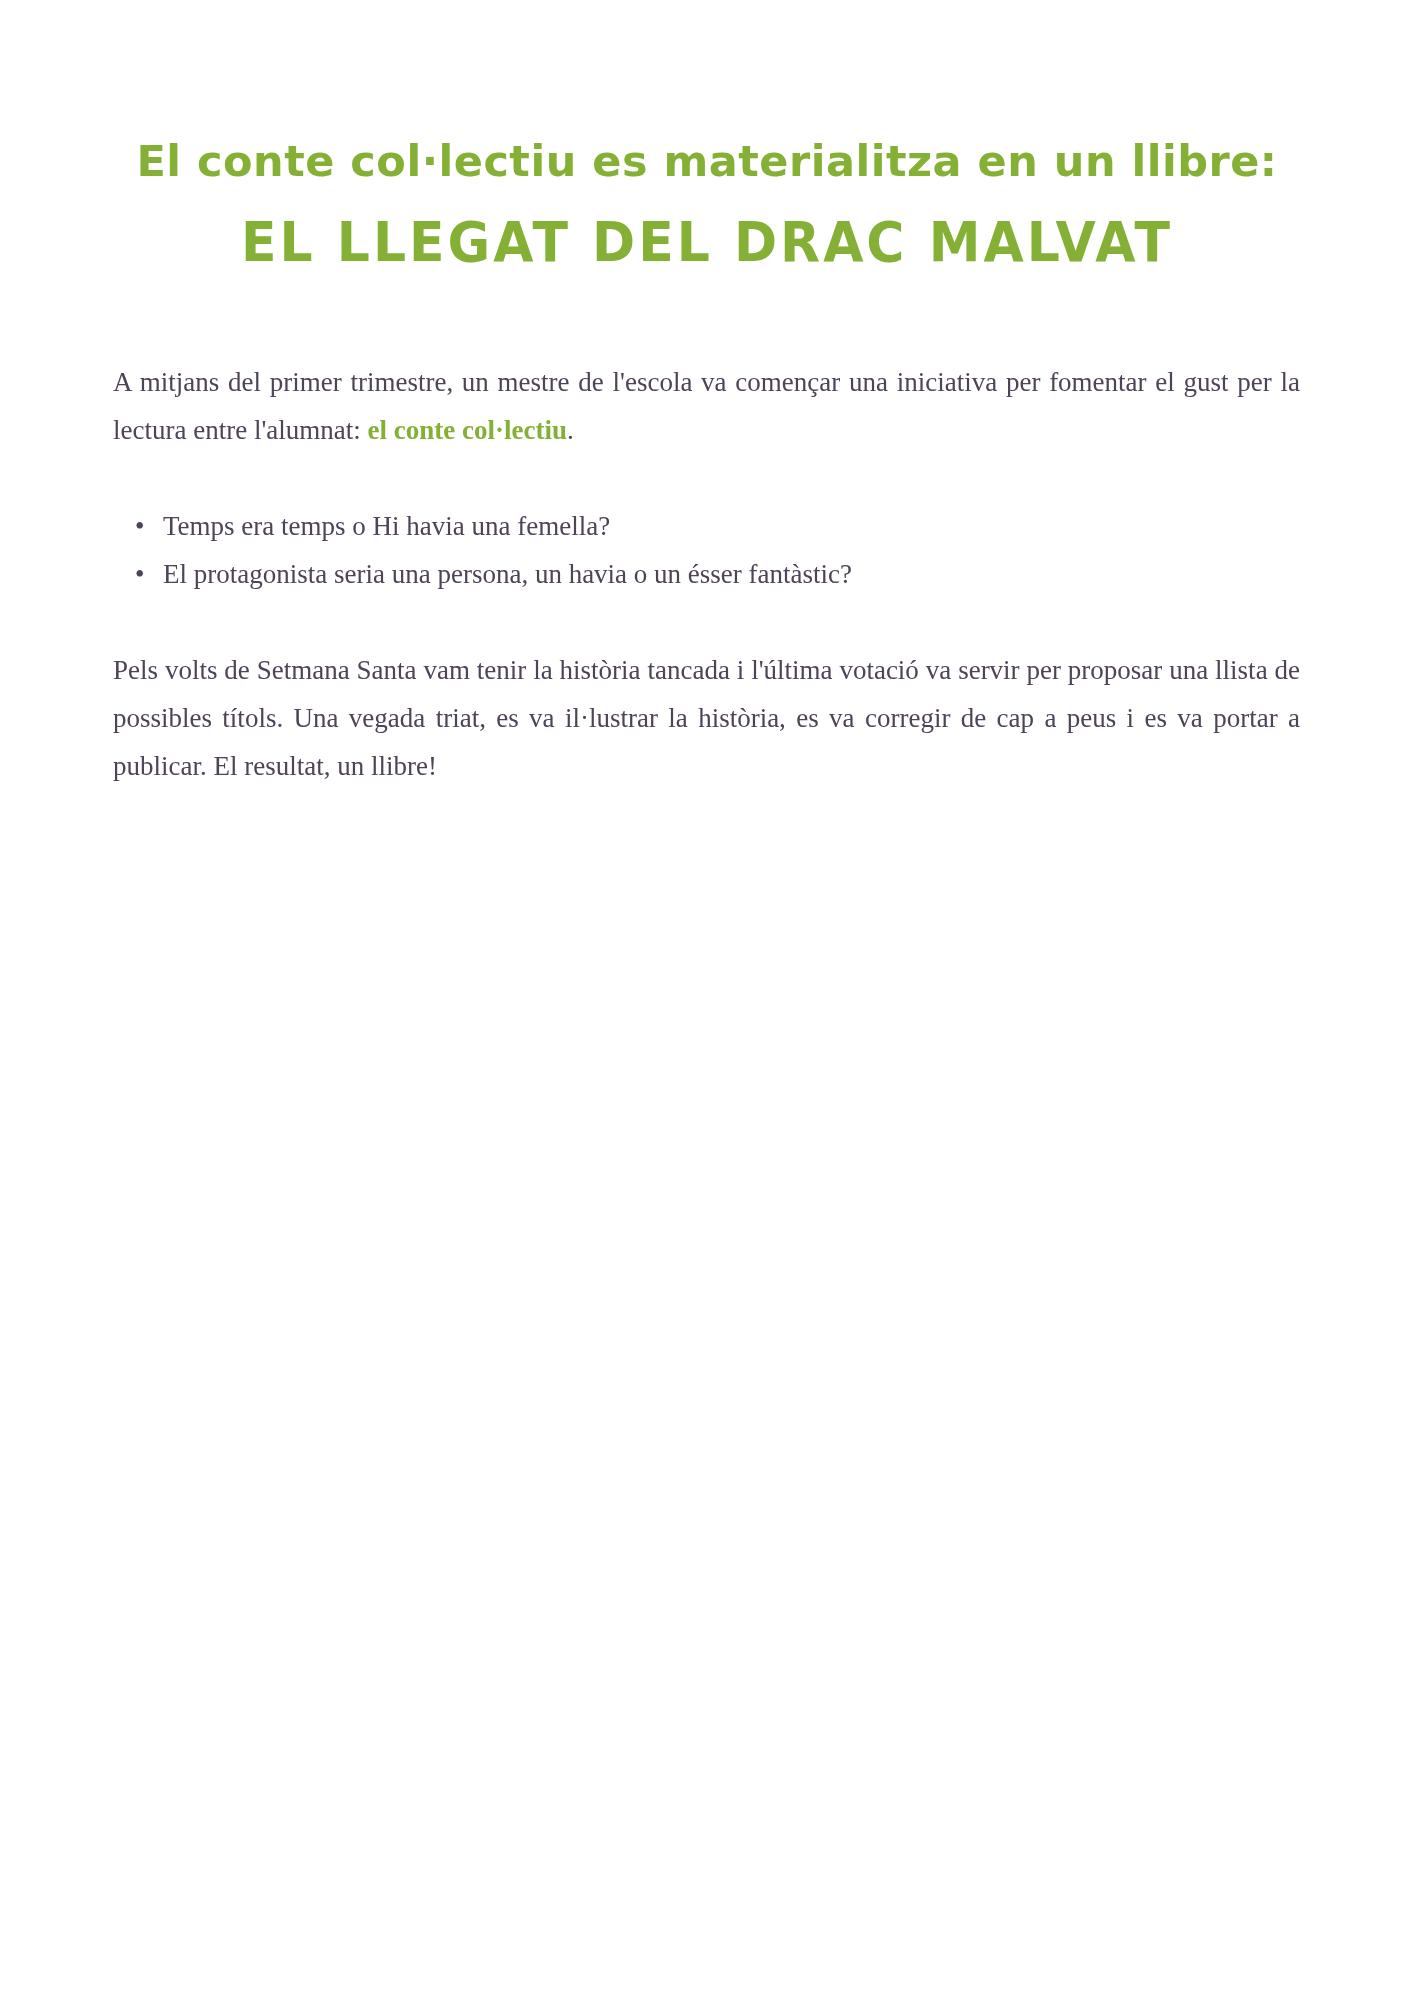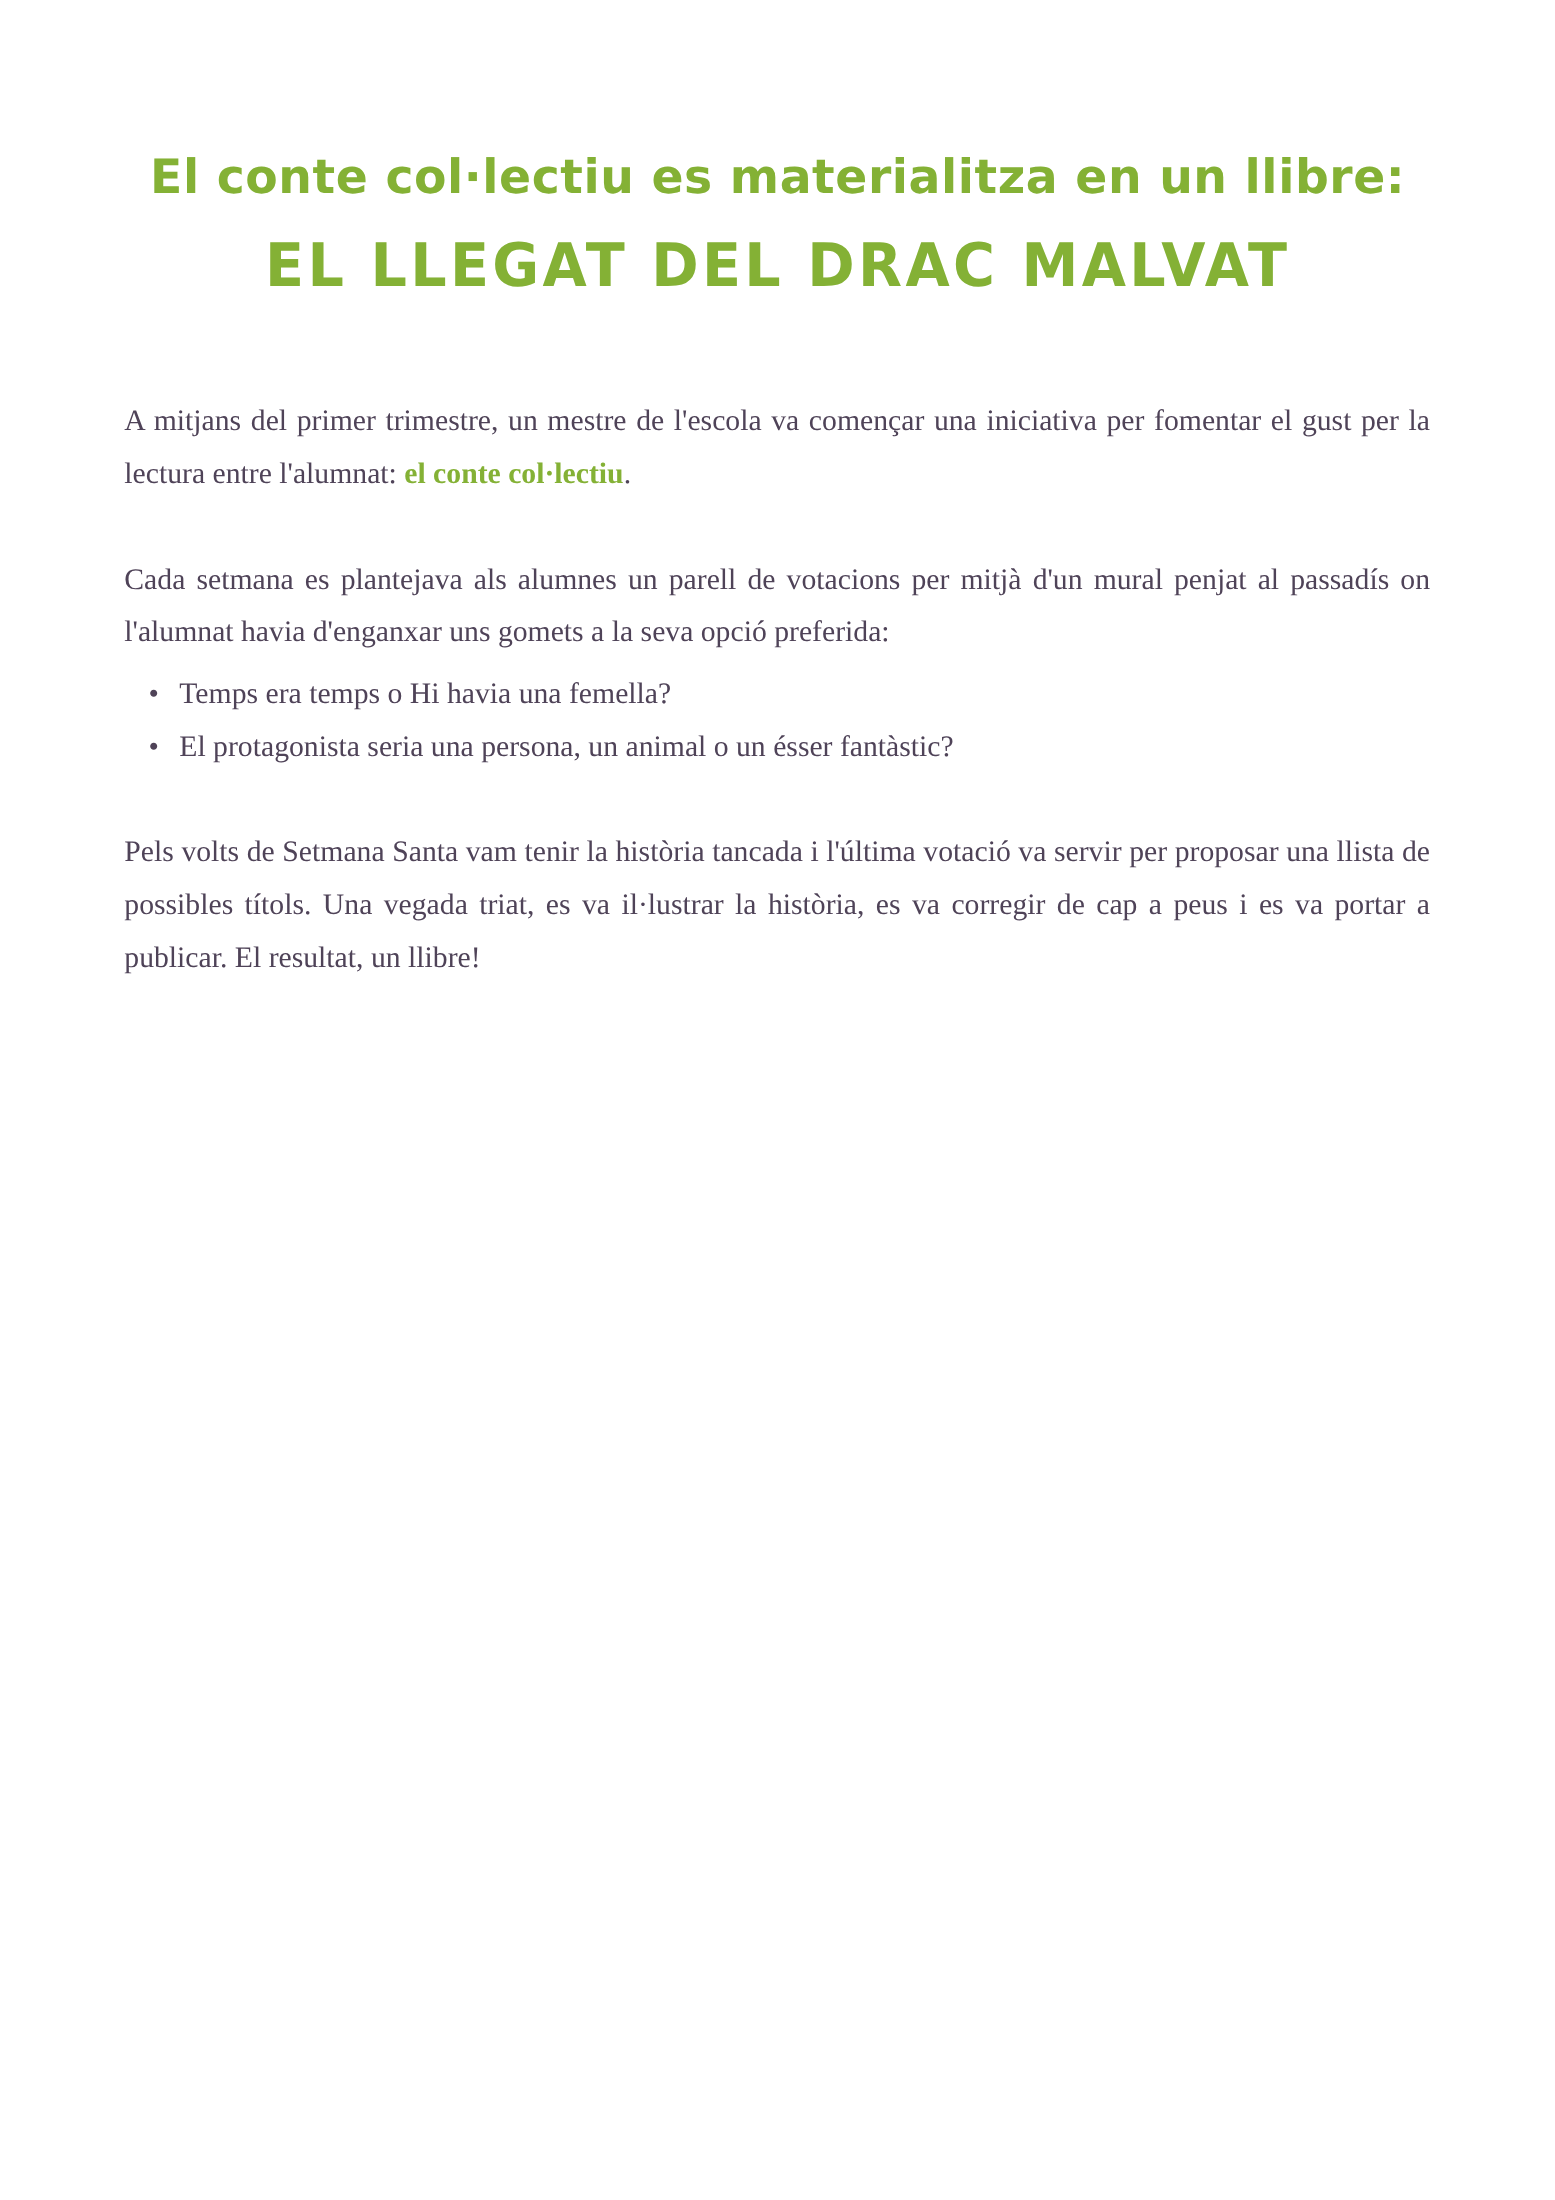--- a/index.html
+++ b/index.html
@@ -97,25 +97,24 @@
 <div class="page">
 
   <h1 class="title-line1">El conte col·lectiu es materialitza en un llibre:</h1>
 
   <h2 class="title-line2">EL LLEGAT DEL DRAC MALVAT</h2>
 
   <div class="article">
 
     <p class="para"><span>A mitjans del primer trimestre, un mestre de l'escola va començar una iniciativa per fomentar el gust per la lectura entre l'alumnat: </span><span class="highlight">el conte col·lectiu</span><span>.</span></p>
 
-    <p class="para tight">Cada setmana es plantejava als alumnes un parell de votacions per mitjà d'un mural penjat al passadís on l'alumnat havia d'enganxar uns gomets a la seva opció preferida:</p>
 
     <ul class="bullets">
       <li>Temps era temps o Hi havia una femella?</li>
-      <li>El protagonista seria una persona, un animal o un ésser fantàstic?</li>
+      <li>El protagonista seria una persona, un havia o un ésser fantàstic?</li>
     </ul>
 
 
     <p class="para">Pels volts de Setmana Santa vam tenir la història tancada i l'última votació va servir per proposar una llista de possibles títols. Una vegada triat, es va il·lustrar la història, es va corregir de cap a peus i es va portar a publicar. El resultat, un llibre!</p>
 
 
   </div>
 
   <div class="cutoff-graphic">
     <span></span>

